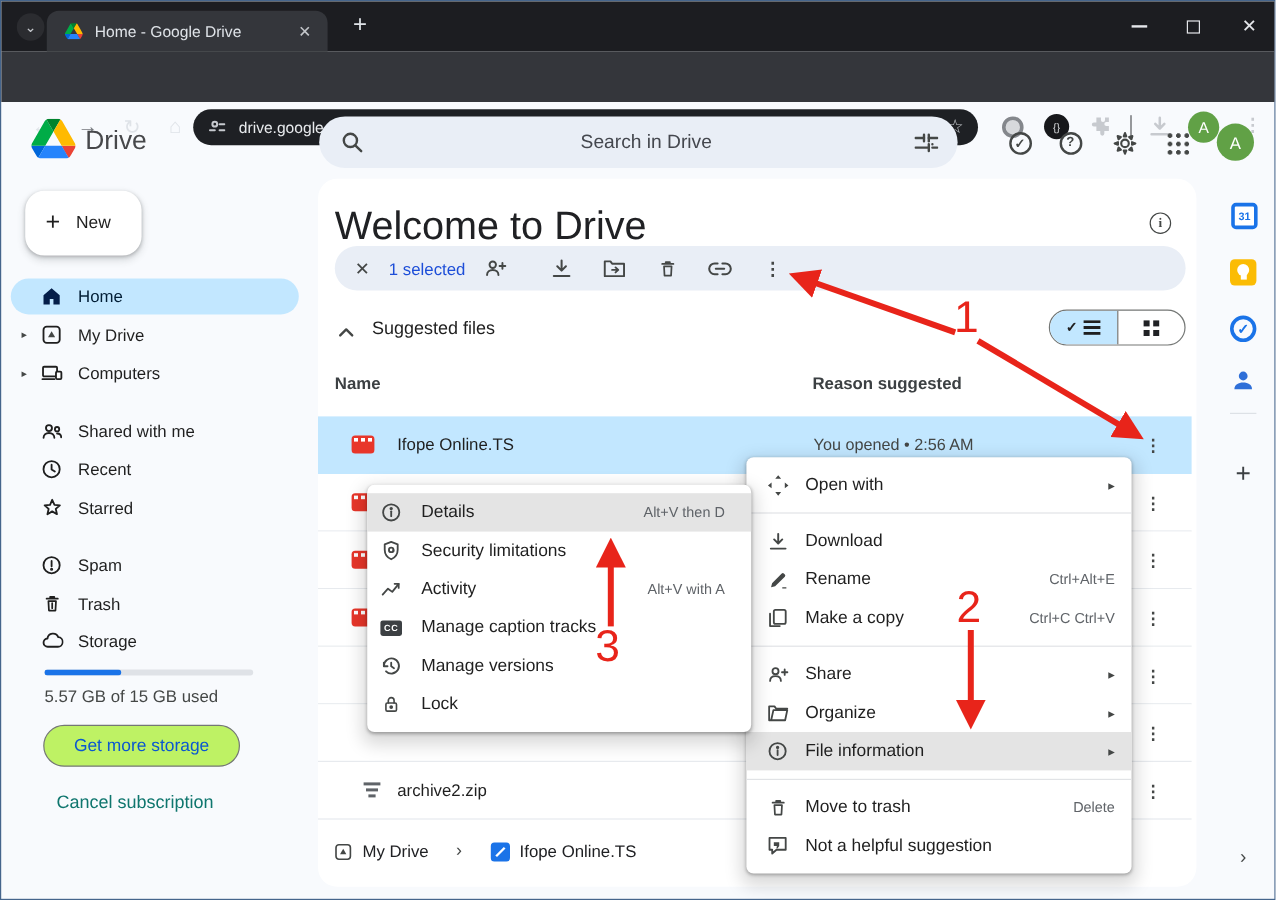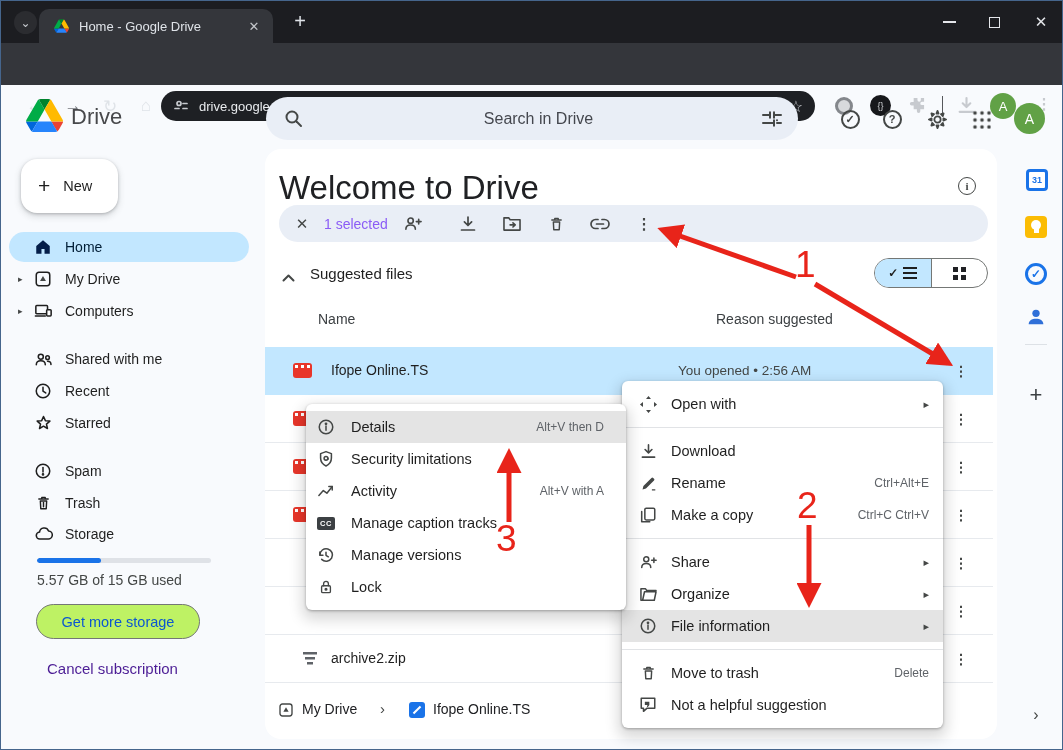--- a/index.html
+++ b/index.html
@@ -66,48 +66,48 @@
     color:#1f1f1f; font-size:14px; }
   .si .caret { width:15px; font-size:9px; color:#444746; }
   .si .si-ic { width:20px; height:20px; margin-right:12px; display:flex; align-items:center; justify-content:center; }
   .si.selected { background:var(--selection,#c2e7ff); color:#001d35; font-weight:500; }
   .storage-bar { left:36px; top:557px; width:174px; height:5px; border-radius:3px; background:#dfe2e7; overflow:hidden; }
   .storage-fill { height:100%; background:var(--progress,#1a73e8); border-radius:3px; }
   .storage-text { left:36px; top:571px; font-size:14px; color:#444746; }
   .get-more-btn { left:35px; top:603px; width:164px; height:35px; border:1px solid #747775; border-radius:18px;
     background:#bef264; color:var(--accent,#0b57d0); font-size:14.5px; font-weight:500;
     display:flex; align-items:center; justify-content:center; }
-  .cancel-sub { left:46px; top:659px; font-size:15px; font-weight:500; color:#4c1d95; }
+  .cancel-sub { left:46px; top:659px; font-size:15px; font-weight:500; color:#0f766e; }
 
   
   .panel { left:264px; top:148px; width:732px; height:590px; background:#fff; border-radius:16px; }
   .page-title { left:278px; top:168px; font-size:33px; color:#202124; }
   .info-round { width:18px; height:18px; border-radius:50%; border:1.6px solid #444746; color:#444746;
     font-size:11px; font-weight:700; display:flex; align-items:center; justify-content:center; font-family:"Liberation Serif",serif; }
   .sel-toolbar { left:278px; top:204px; width:709px; height:37px; background:#e9eef6; border-radius:19px;
     display:flex; align-items:center; }
   .tb-x { position:absolute; left:13px; font-size:15px; color:#444746; width:20px; text-align:center; }
-  .tb-count { position:absolute; left:45px; font-size:14px; color:#8b5cf6;text-align:center; }
+  .tb-count { position:absolute; left:45px; font-size:14px; color:#1d4ed8;text-align:center; }
   .tbtn { position:absolute; width:24px; height:24px; display:flex; align-items:center; justify-content:center; color:#444746; }
   .section-hdr-chev { left:281px; top:267px; color:#444746; }
   .section-hdr { left:309px; top:264px; font-size:15px; font-weight:500; color:#1f1f1f; }
   .view-toggle { left:873px; top:257px; width:114px; height:30px; border:1px solid #747775; border-radius:15px;
     display:flex; overflow:hidden; background:#fff; }
   .vt-seg { flex:1; display:flex; align-items:center; justify-content:center; gap:5px; }
   .vt-seg.active { background:var(--selection,#c2e7ff); }
   .vt-seg + .vt-seg { border-left:1px solid #747775; }
   .lines-ic { width:14px; height:12px;
     background:linear-gradient(#1f1f1f 0 2px,transparent 2px 5px,#1f1f1f 5px 7px,transparent 7px 10px,#1f1f1f 10px 12px); }
   .grid4-ic { width:13px; height:13px; background:
     linear-gradient(#202124,#202124) 0 0/5px 5px no-repeat,
     linear-gradient(#202124,#202124) 8px 0/5px 5px no-repeat,
     linear-gradient(#202124,#202124) 0 8px/5px 5px no-repeat,
     linear-gradient(#202124,#202124) 8px 8px/5px 5px no-repeat; }
   .check-sm { font-size:12px; color:#1f1f1f; font-weight:700; }
-  .col-hdr { top:310px; font-size:14px; font-weight:400; color:#3c4043;margin-left:39px; }
+  .col-hdr { top:310px; font-size:14px; font-weight:700; color:#3c4043; }
   .frow { left:264px; width:728px; height:48px; background:#fff; }
   .frow.bordered { border-bottom:1px solid #e7eaee; }
   .frow.selected { background:var(--selection,#c2e7ff); }
   .video-ic { position:absolute; left:28px; top:16px; width:19px; height:15px; background:var(--video,#e8362a); border-radius:3px; }
   .video-ic::after { content:""; position:absolute; left:2px; right:2px; top:2px; height:3px;
     background:repeating-linear-gradient(90deg,#fff 0 3px,transparent 3px 6px); }
   .row-name { position:absolute; left:66px; top:15px; font-size:14px; color:#1f1f1f; }
   .row-reason { position:absolute; left:413px; top:16px; font-size:13.5px; color:#444746; }
   .row-kebab { position:absolute; left:686px; top:14px; width:20px; height:20px; display:flex; align-items:center;
     justify-content:center; color:#444746; font-size:14px; font-weight:700; }

